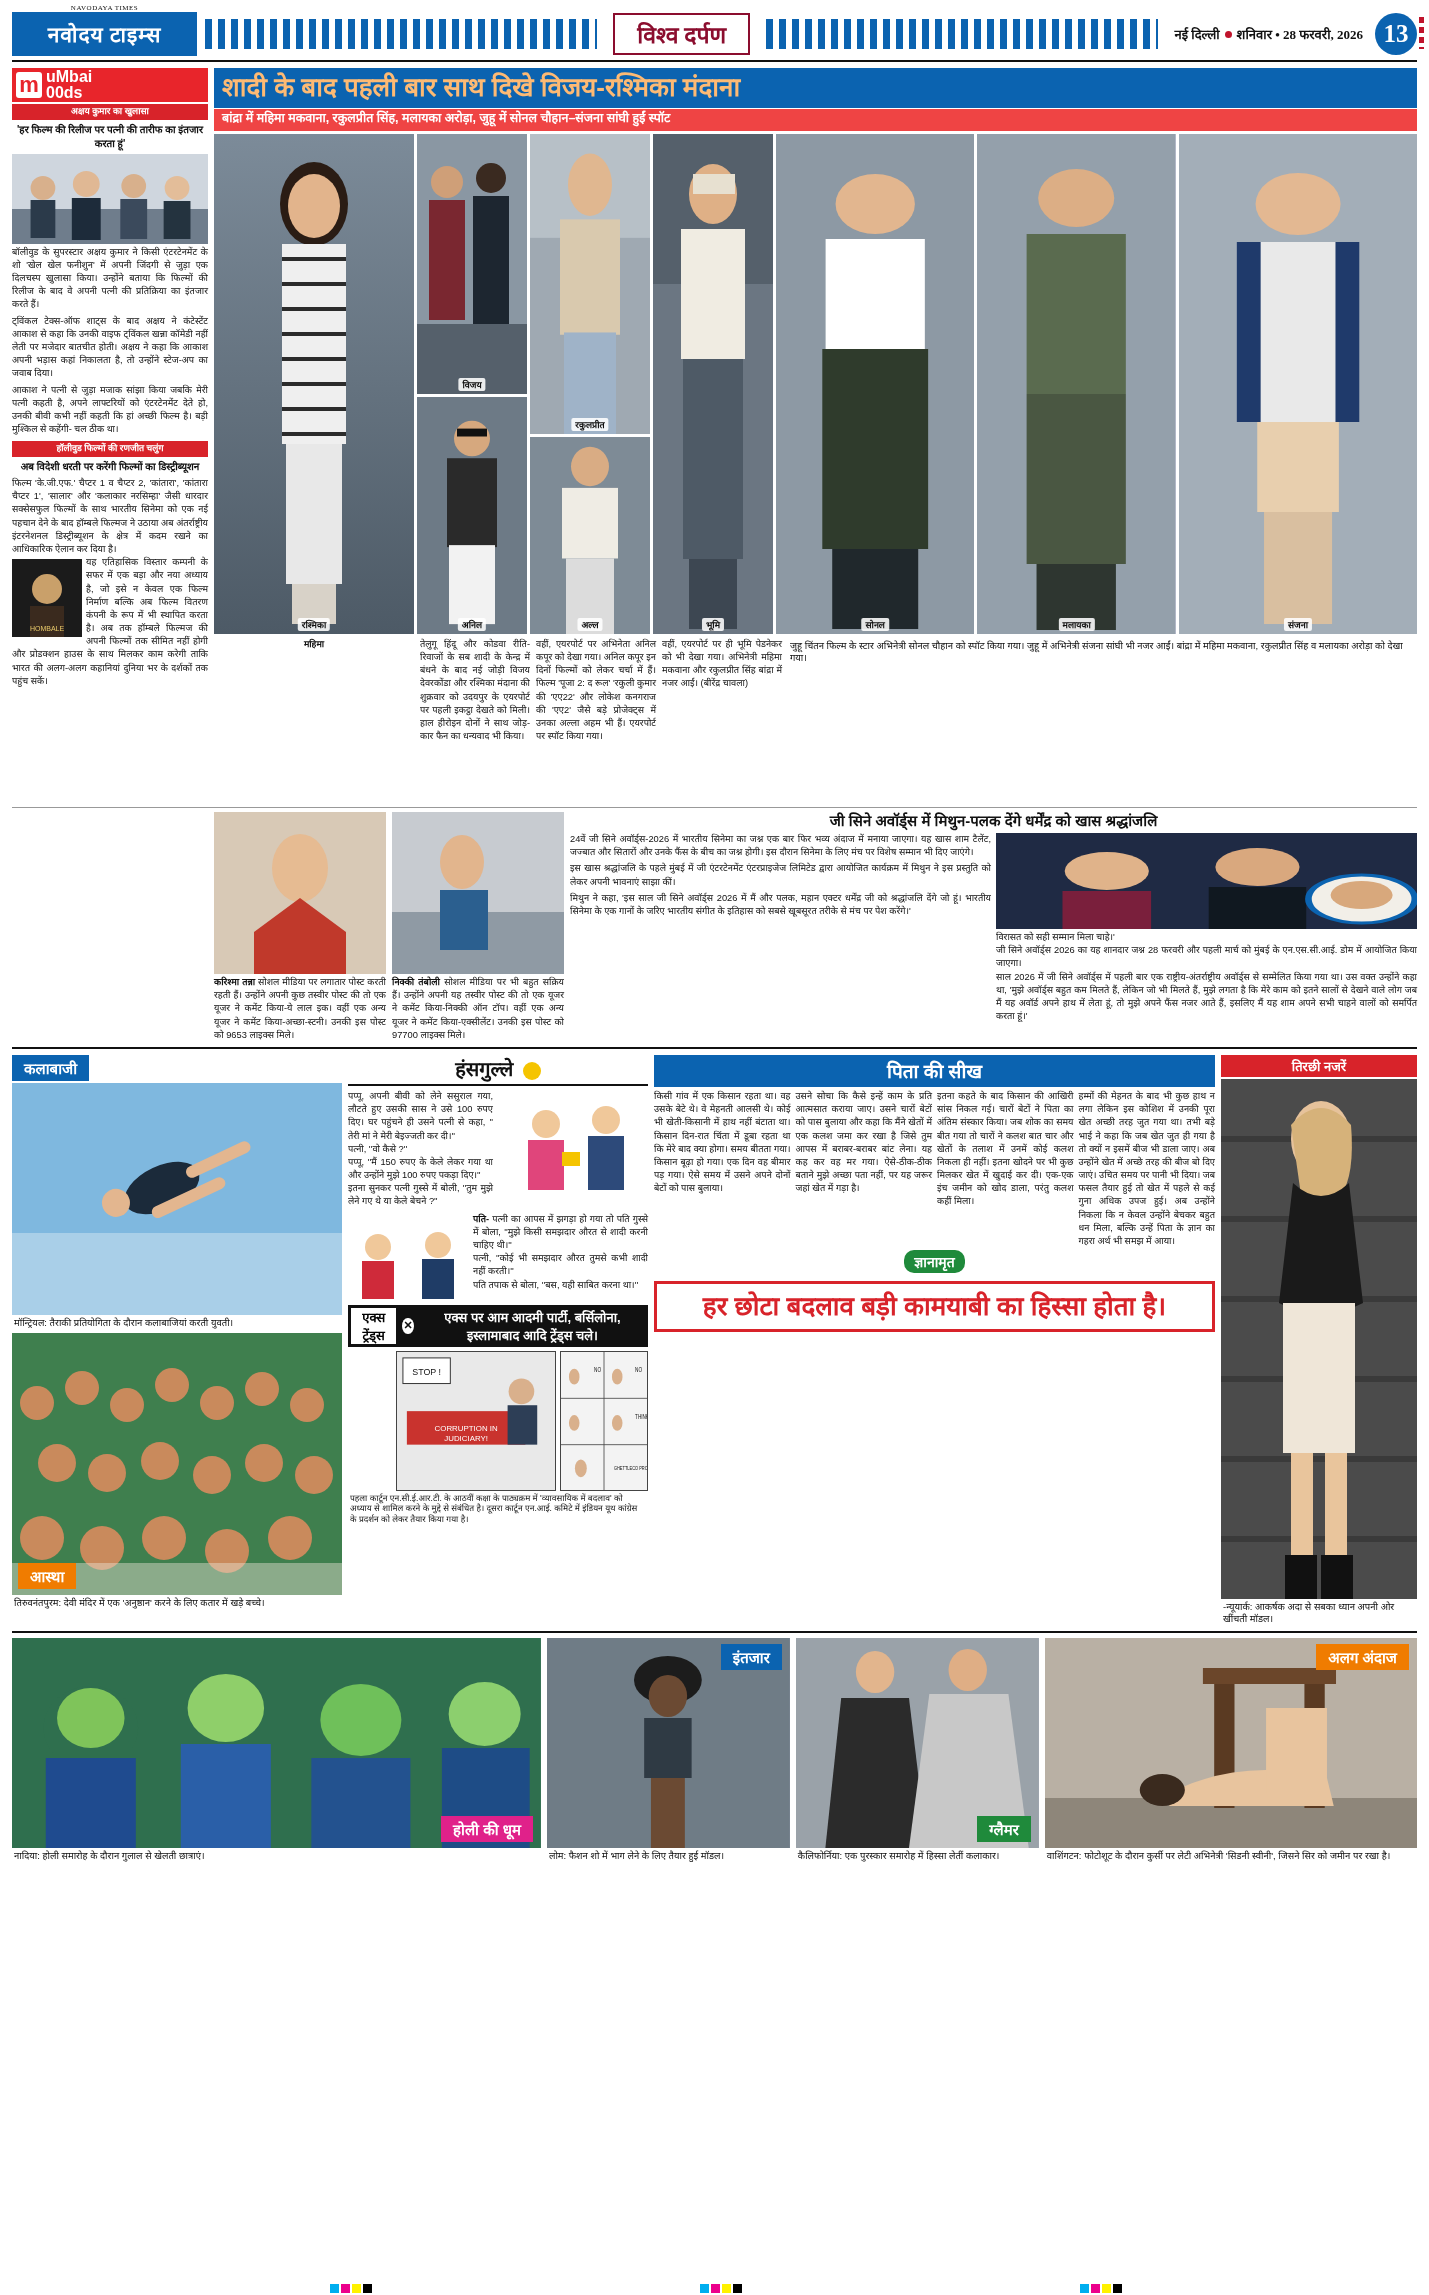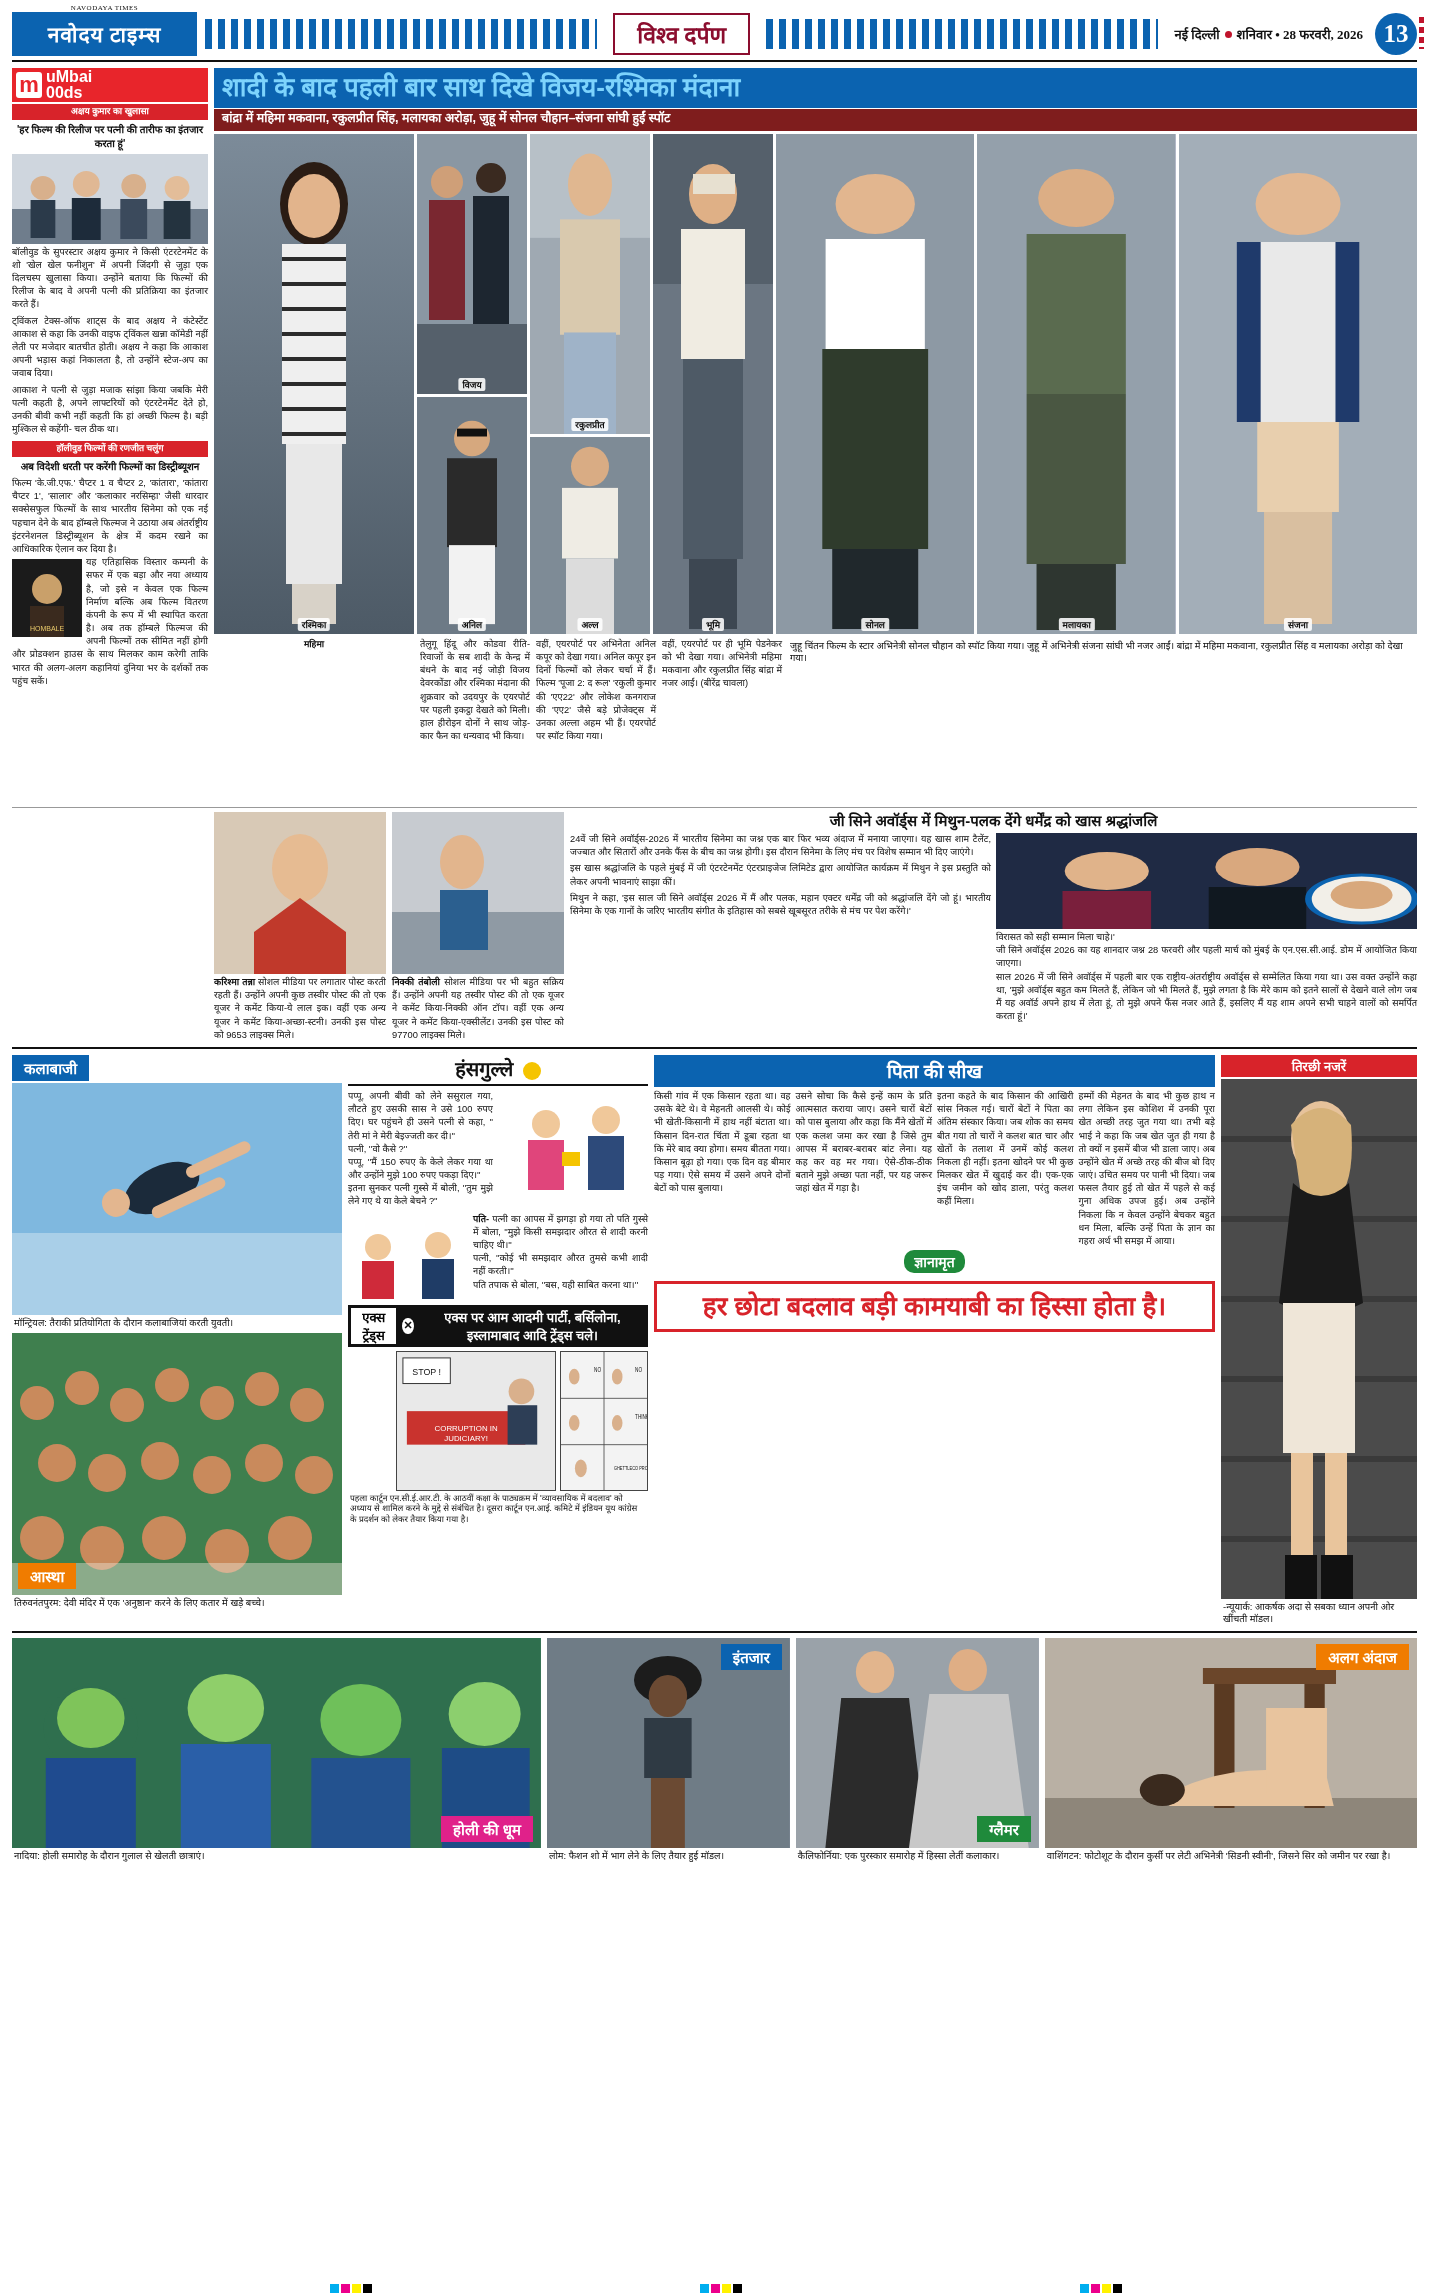--- a/index.html
+++ b/index.html
@@ -80,25 +80,25 @@
   .mumbai-head .t1{font-size:16px;font-weight:bold;line-height:1;}
   .mumbai-head .t2{font-size:16px;font-weight:bold;line-height:1;}
   .redbar {
     background:#d8232a;color:#fff;font-size:9px;font-weight:bold;padding:2px 4px;
     text-align:center; line-height:1.3;
   }
   .kicker { font-size:10px; font-weight:bold; text-align:center; color:#111; padding:2px; }
 
   .rightblock { flex:1; }
   .headline {
-    background:#0b63b0; color:#7dd3fc; font-size:26px; font-weight:bold;
+    background:#0b63b0; color:#fdba74; font-size:26px; font-weight:bold;
     padding:5px 8px; line-height:1.15;
   }
   .subheadline {
-    background:#7f1d1d; color:#fff; font-size:12.5px; font-weight:bold;
+    background:#ef4444; color:#fff; font-size:12.5px; font-weight:bold;
     padding:2px 8px 5px; line-height:1.2; border-top:1px solid #fff;
   }
 
   
   .ph { width:100%; height:100%; display:block; }
 
   .tagbar {
     color:#fff;font-weight:bold;font-size:15px;padding:3px 12px;display:inline-block;
   }
   .tag-blue{background:#0b63b0;}

